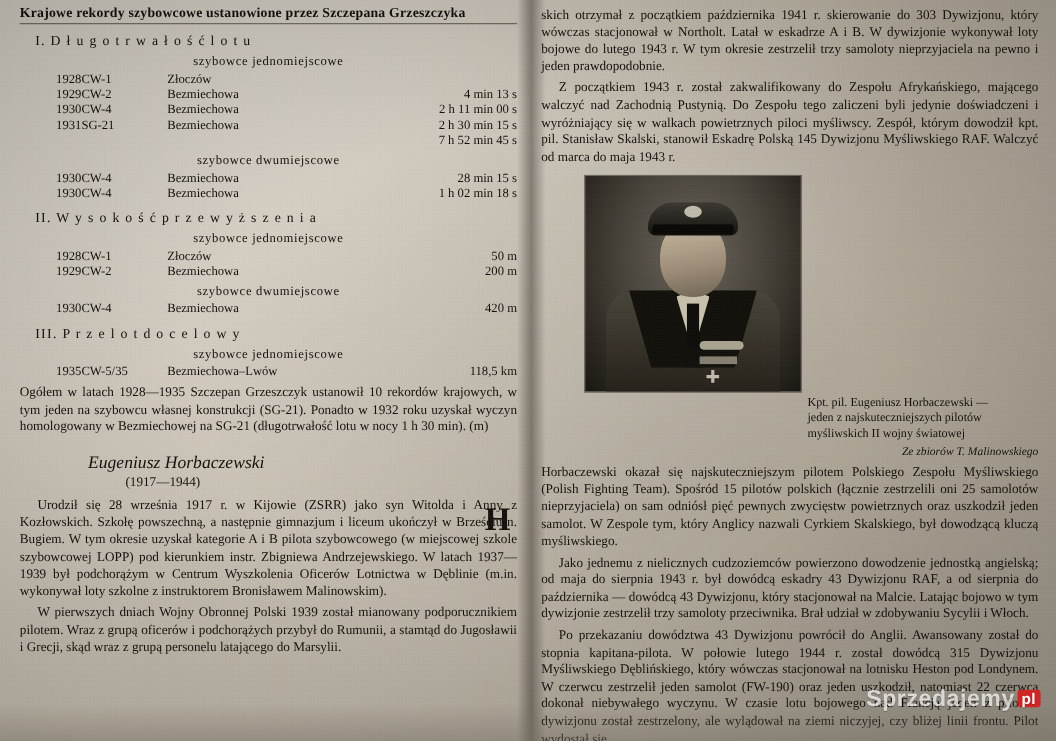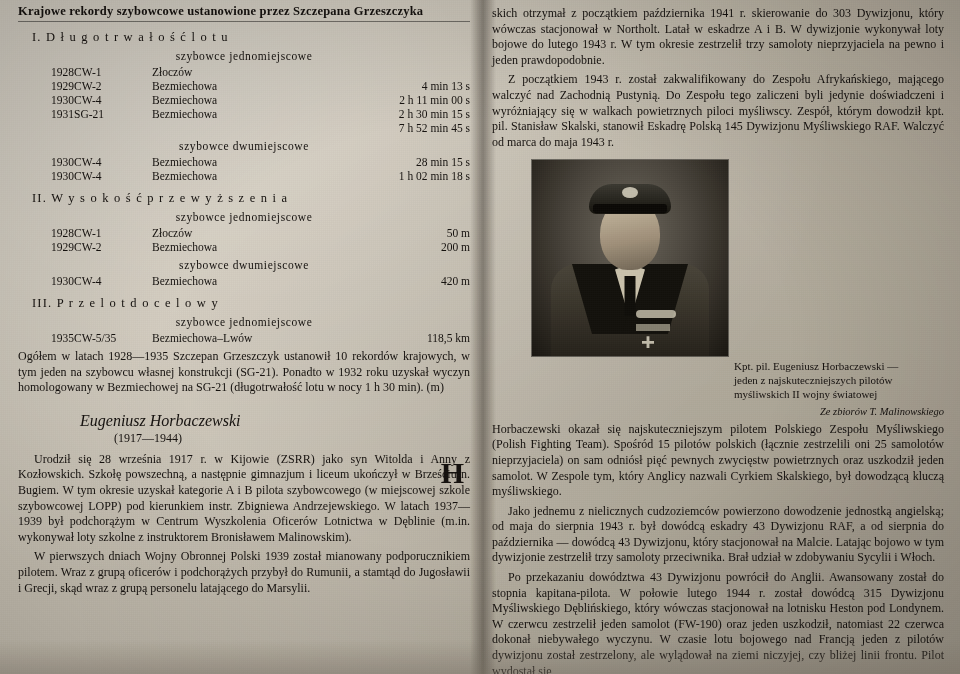--- a/index.html
+++ b/index.html
@@ -309,13 +309,16 @@
     <p class="body noind">Horbaczewski okazał się najskuteczniejszym pilotem Polskiego Zespołu Myśliwskiego (Polish Fighting Team). Spośród 15 pilotów polskich (łącznie zestrzelili oni 25 samolotów nieprzyjaciela) on sam odniósł pięć pewnych zwycięstw powietrznych oraz uszkodził jeden samolot. W Zespole tym, który Anglicy nazwali Cyrkiem Skalskiego, był dowodzącą kluczą myśliwskiego.</p>
     <p class="body">Jako jednemu z nielicznych cudzoziemców powierzono dowodzenie jednostką angielską; od maja do sierpnia 1943 r. był dowódcą eskadry 43 Dywizjonu RAF, a od sierpnia do października — dowódcą 43 Dywizjonu, który stacjonował na Malcie. Latając bojowo w tym dywizjonie zestrzelił trzy samoloty przeciwnika. Brał udział w zdobywaniu Sycylii i Włoch.</p>
     <p class="body">Po przekazaniu dowództwa 43 Dywizjonu powrócił do Anglii. Awansowany został do stopnia kapitana-pilota. W połowie lutego 1944 r. został dowódcą 315 Dywizjonu Myśliwskiego Dęblińskiego, który wówczas stacjonował na lotnisku Heston pod Londynem. W czerwcu zestrzelił jeden samolot (FW-190) oraz jeden uszkodził, natomiast 22 czerwca dokonał niebywałego wyczynu. W czasie lotu bojowego nad Francją jeden z pilotów dywizjonu został zestrzelony, ale wylądował na ziemi niczyjej, czy bliżej linii frontu. Pilot wydostał się</p>
   </div>
 
   <div class="spine"></div>
   <div class="grain"></div>
   <div class="vignette"></div>
   <div class="blur"></div>
 
+  <div class="wm">
+    <span>Sprzedajemy</span><span class="pl">pl</span>
+  </div>
 </div>
 
 </body></html>

